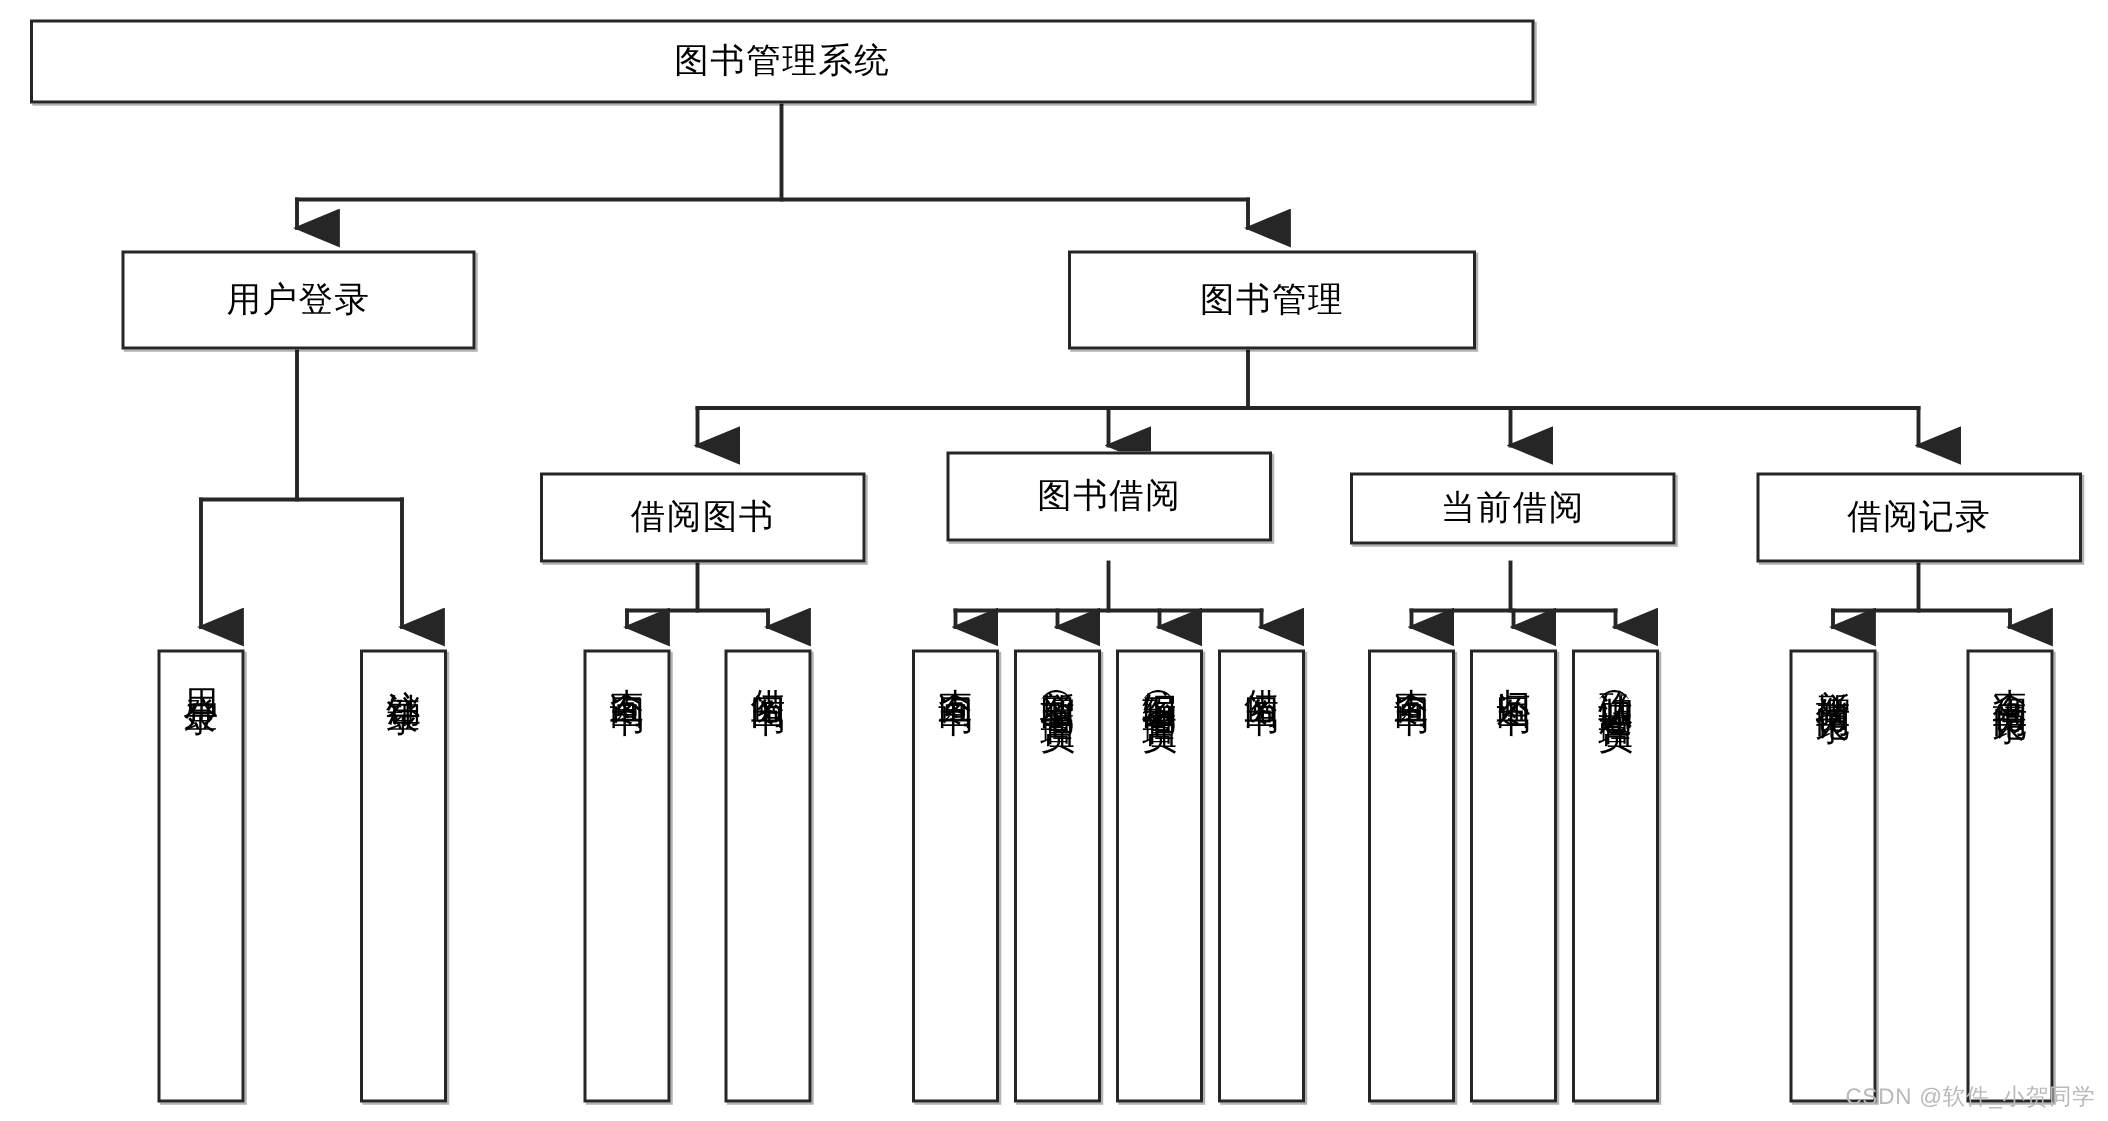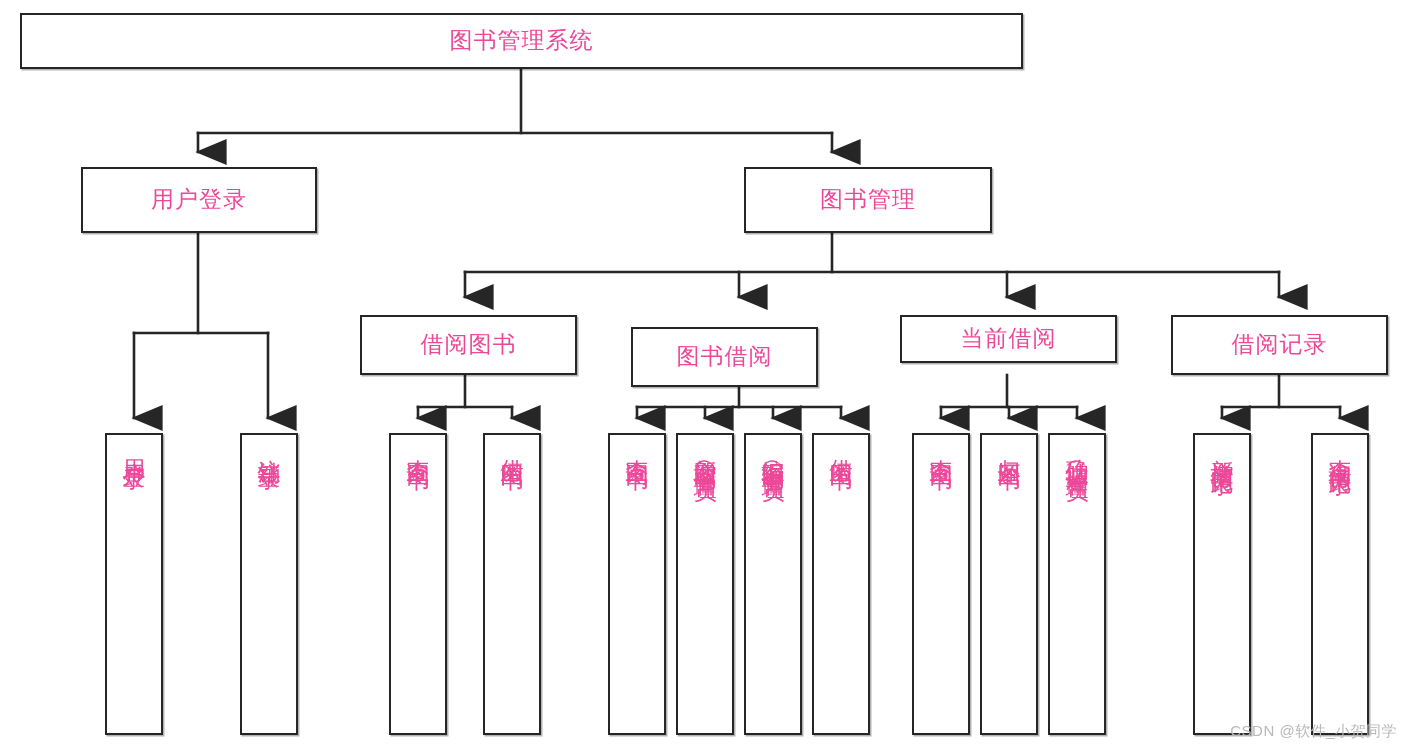--- a/index.html
+++ b/index.html
@@ -27,21 +27,21 @@
   }
   .node {
     position: absolute;
     box-sizing: border-box;
     background: #ffffff;
     border: 2px solid #262626;
     box-shadow: 1.5px 1.5px 0 rgba(0,0,0,0.30);
     display: flex;
     align-items: center;
     justify-content: center;
-    color: #ec4899;
+    color: #000000;
     font-size: 23px;
     letter-spacing: 1px;
     z-index: 2;
   }
   .node.h span {
     display: block;
     white-space: nowrap;
     line-height: 1.1;
   }
   
@@ -124,28 +124,28 @@
     </g>
   </svg>
 
   <div class="node h" style="left:20px; top:13px; width:1003px; height:56px;">
     <span>图书管理系统</span>
   </div>
 
   <div class="node h" style="left:81px; top:167px; width:236px; height:66px;">
     <span>用户登录</span>
   </div>
-  <div class="node h" style="left:712px; top:167px; width:248px; height:66px;margin-left:32px;">
+  <div class="node h" style="left:712px; top:167px; width:272px; height:66px;">
     <span>图书管理</span>
   </div>
 
   <div class="node h" style="left:360px; top:315px; width:217px; height:60px;">
     <span>借阅图书</span>
   </div>
-  <div class="node h" style="left:631px; top:327px; width:187px; height:60px;">
+  <div class="node h" style="left:631px; top:301px; width:217px; height:60px;">
     <span>图书借阅</span>
   </div>
   <div class="node h" style="left:900px; top:315px; width:217px; height:48px;">
     <span>当前借阅</span>
   </div>
   <div class="node h" style="left:1171px; top:315px; width:217px; height:60px;">
     <span>借阅记录</span>
   </div>
 
   <div class="node v" style="left:105px; top:433px; width:58px; height:302px;">

